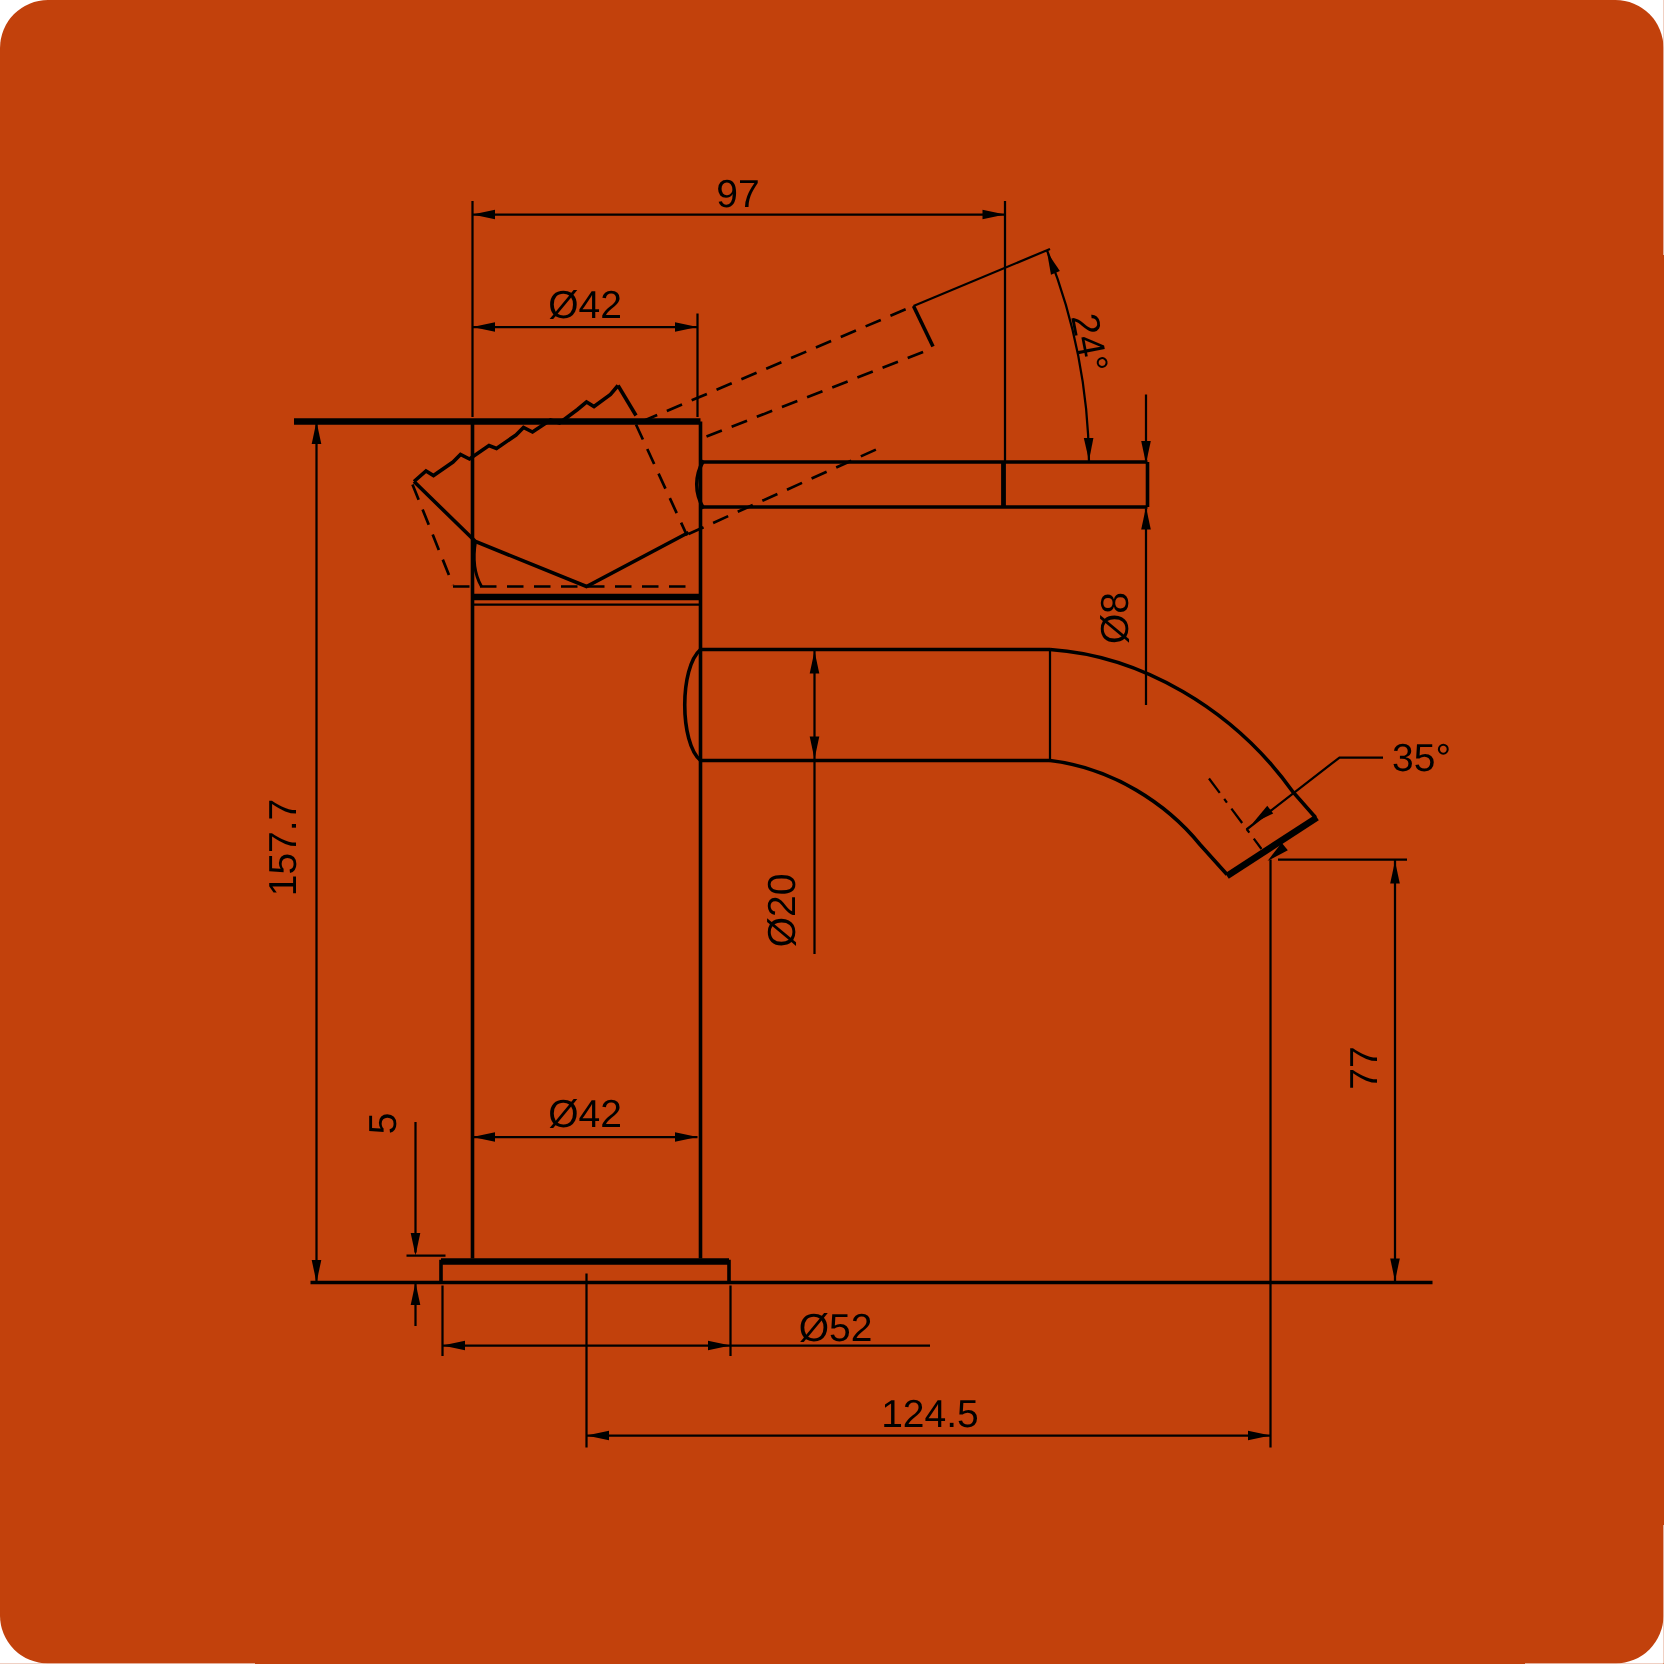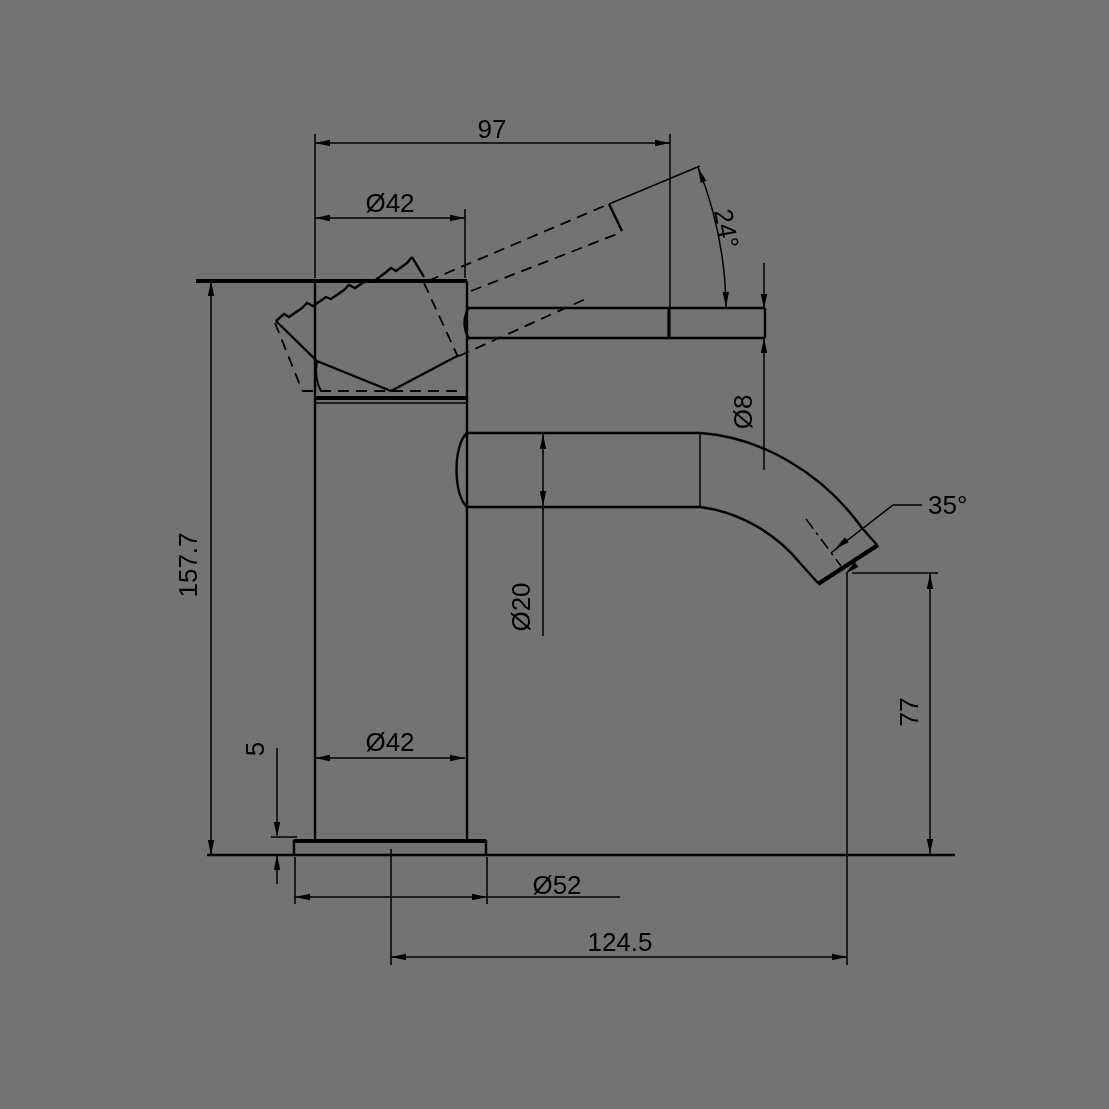--- a/index.html
+++ b/index.html
@@ -1,16 +1,16 @@
 <!DOCTYPE html>
 <html><head>
 <meta charset="utf-8">
 <style>
   html,body{margin:0;padding:0;background:#ffffff;}
-  .stage{position:relative;width:1109px;height:1109px;background:#737373;overflow:hidden;}
+  .stage{position:relative;width:1109px;height:1109px;background:#c2410c;overflow:hidden;border-radius:32px;}
   svg{position:absolute;left:0;top:0;}
   svg text{font-family:"Liberation Sans", sans-serif;font-size:26px;fill:#000;}
   .obj{stroke:#000;stroke-width:2.4;fill:none;stroke-linecap:butt;}
   .thick{stroke:#000;stroke-width:4.2;fill:none;}
   .thin{stroke:#000;stroke-width:1.5;fill:none;}
   .dash{stroke:#000;stroke-width:1.8;fill:none;stroke-dasharray:11 7;}
   .cl{stroke:#000;stroke-width:1.5;fill:none;stroke-dasharray:12 5 3 5;}
   .ah{fill:#000;stroke:none;}
 </style>
 </head>

